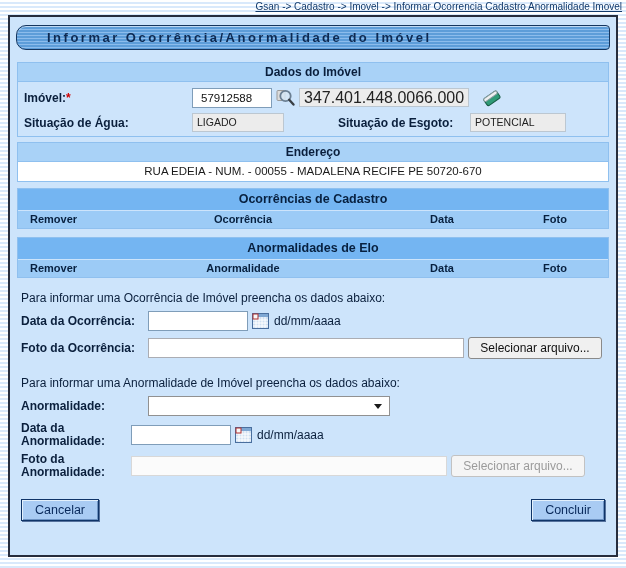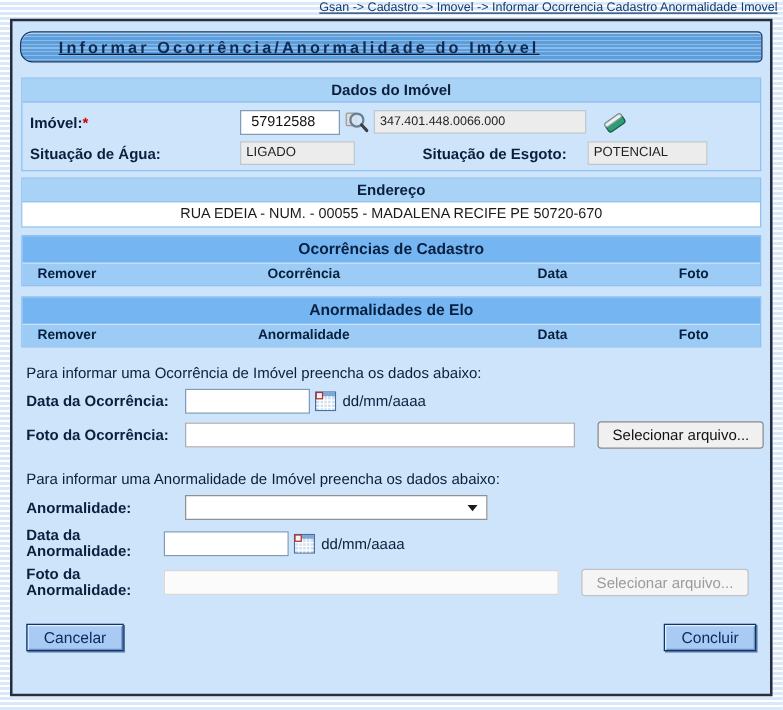--- a/index.html
+++ b/index.html
@@ -14,21 +14,20 @@
   }
   .container{
     position:absolute;left:8px;top:15px;width:610px;height:542px;box-sizing:border-box;
     background:#cde4fb;border:2px solid #262d3d;padding:6px 5px 0 5px;
   }
   .titlebar{
     height:23px;margin:2px 1px 12px 1px;
     background:repeating-linear-gradient(180deg,#8cbcec 0 1px,#5d9dd9 1px 3px);
     border:1px solid #16365f;border-radius:10px 4px 4px 10px;
     box-shadow:inset 0 1px 0 rgba(255,255,255,.45);
-    text-decoration:underline;
   }
   .titlebar .t-text{
     font-size:13px;font-weight:bold;letter-spacing:2.5px;color:#0e2a52;
     line-height:23px;padding-left:30px;display:block;white-space:nowrap;overflow:hidden;
   }
   .box{border:1px solid #8fc0ef;margin:0 2px;background:#cde4fb;}
   .box-header{
     background:#a9d2f7;text-align:center;font-weight:bold;font-size:12px;
     height:18px;line-height:18px;border-bottom:1px solid #8fc0ef;
   }
@@ -43,21 +42,21 @@
     font-family:"Liberation Sans",sans-serif;background:#fff;color:#111;
   }
   .imovel-input{width:62px;}
   .icon-btn{flex:none;display:inline-block;line-height:0;cursor:pointer;}
   .mag{margin:0 3px 0 4px;}
   .eraser{margin-left:12px;}
   .readonly{
     background:#ececec;border:1px solid #bcc7d1;height:15px;line-height:15px;
     font-size:10.5px;color:#222;padding:1px 4px;overflow:hidden;white-space:nowrap;
   }
-  .inscricao{width:160px;font-size:10px;}
+  .inscricao{width:160px;font-size:16px;}
   .agua-val{width:82px;}
   .lbl-esgoto{margin-left:54px;width:132px;}
   .esgoto-val{width:86px;}
   .endereco-content{
     background:#ffffff;text-align:center;font-size:11.5px;height:19px;line-height:19px;color:#1a1a1a;
   }
   .table-box{margin:5px 2px 0 2px;border:1px solid #8fc0ef;}
   .t-header{
     background:#74b5f2;height:21px;line-height:21px;text-align:center;
     font-weight:bold;font-size:12.5px;color:#07203f;
@@ -82,21 +81,21 @@
     position:absolute;right:7px;top:7px;width:0;height:0;
     border-left:4px solid transparent;border-right:4px solid transparent;border-top:5px solid #1a1a1a;
   }
   .date-input{width:82px;}
   .cal{margin-left:4px;}
   .date-format{font-size:12px;margin-left:5px;}
   .file-field{
     width:316px;height:20px;box-sizing:border-box;border:1px solid #abadb3;background:#fff;
   }
   .file-btn{
-    margin-left:18px;width:134px;height:22px;box-sizing:border-box;background:#f0f0f0;
+    margin-left:4px;width:134px;height:22px;box-sizing:border-box;background:#f0f0f0;
     border:1px solid #8a8a8a;border-radius:3px;font-size:12px;color:#111;
     text-align:center;line-height:20px;cursor:pointer;white-space:nowrap;overflow:hidden;
   }
   .file-field.disabled{background:#fbfbfb;border-color:#d8d8d8;}
   .file-btn.disabled{color:#9b9b9b;border-color:#c2c2c2;background:#f5f5f5;cursor:default;}
   .actions{display:flex;justify-content:space-between;margin:20px 6px 0 6px;}
   .action-btn{
     background:#a9cbf3;border:1px solid #0f3468;border-radius:0;
     box-shadow:inset 1px 1px 0 #e3f0fc,inset -1px -1px 0 #6d93c4,1px 1px 0 #55719c;
     font-size:12.5px;color:#0a2a5c;padding:2px 13px;height:22px;box-sizing:border-box;

